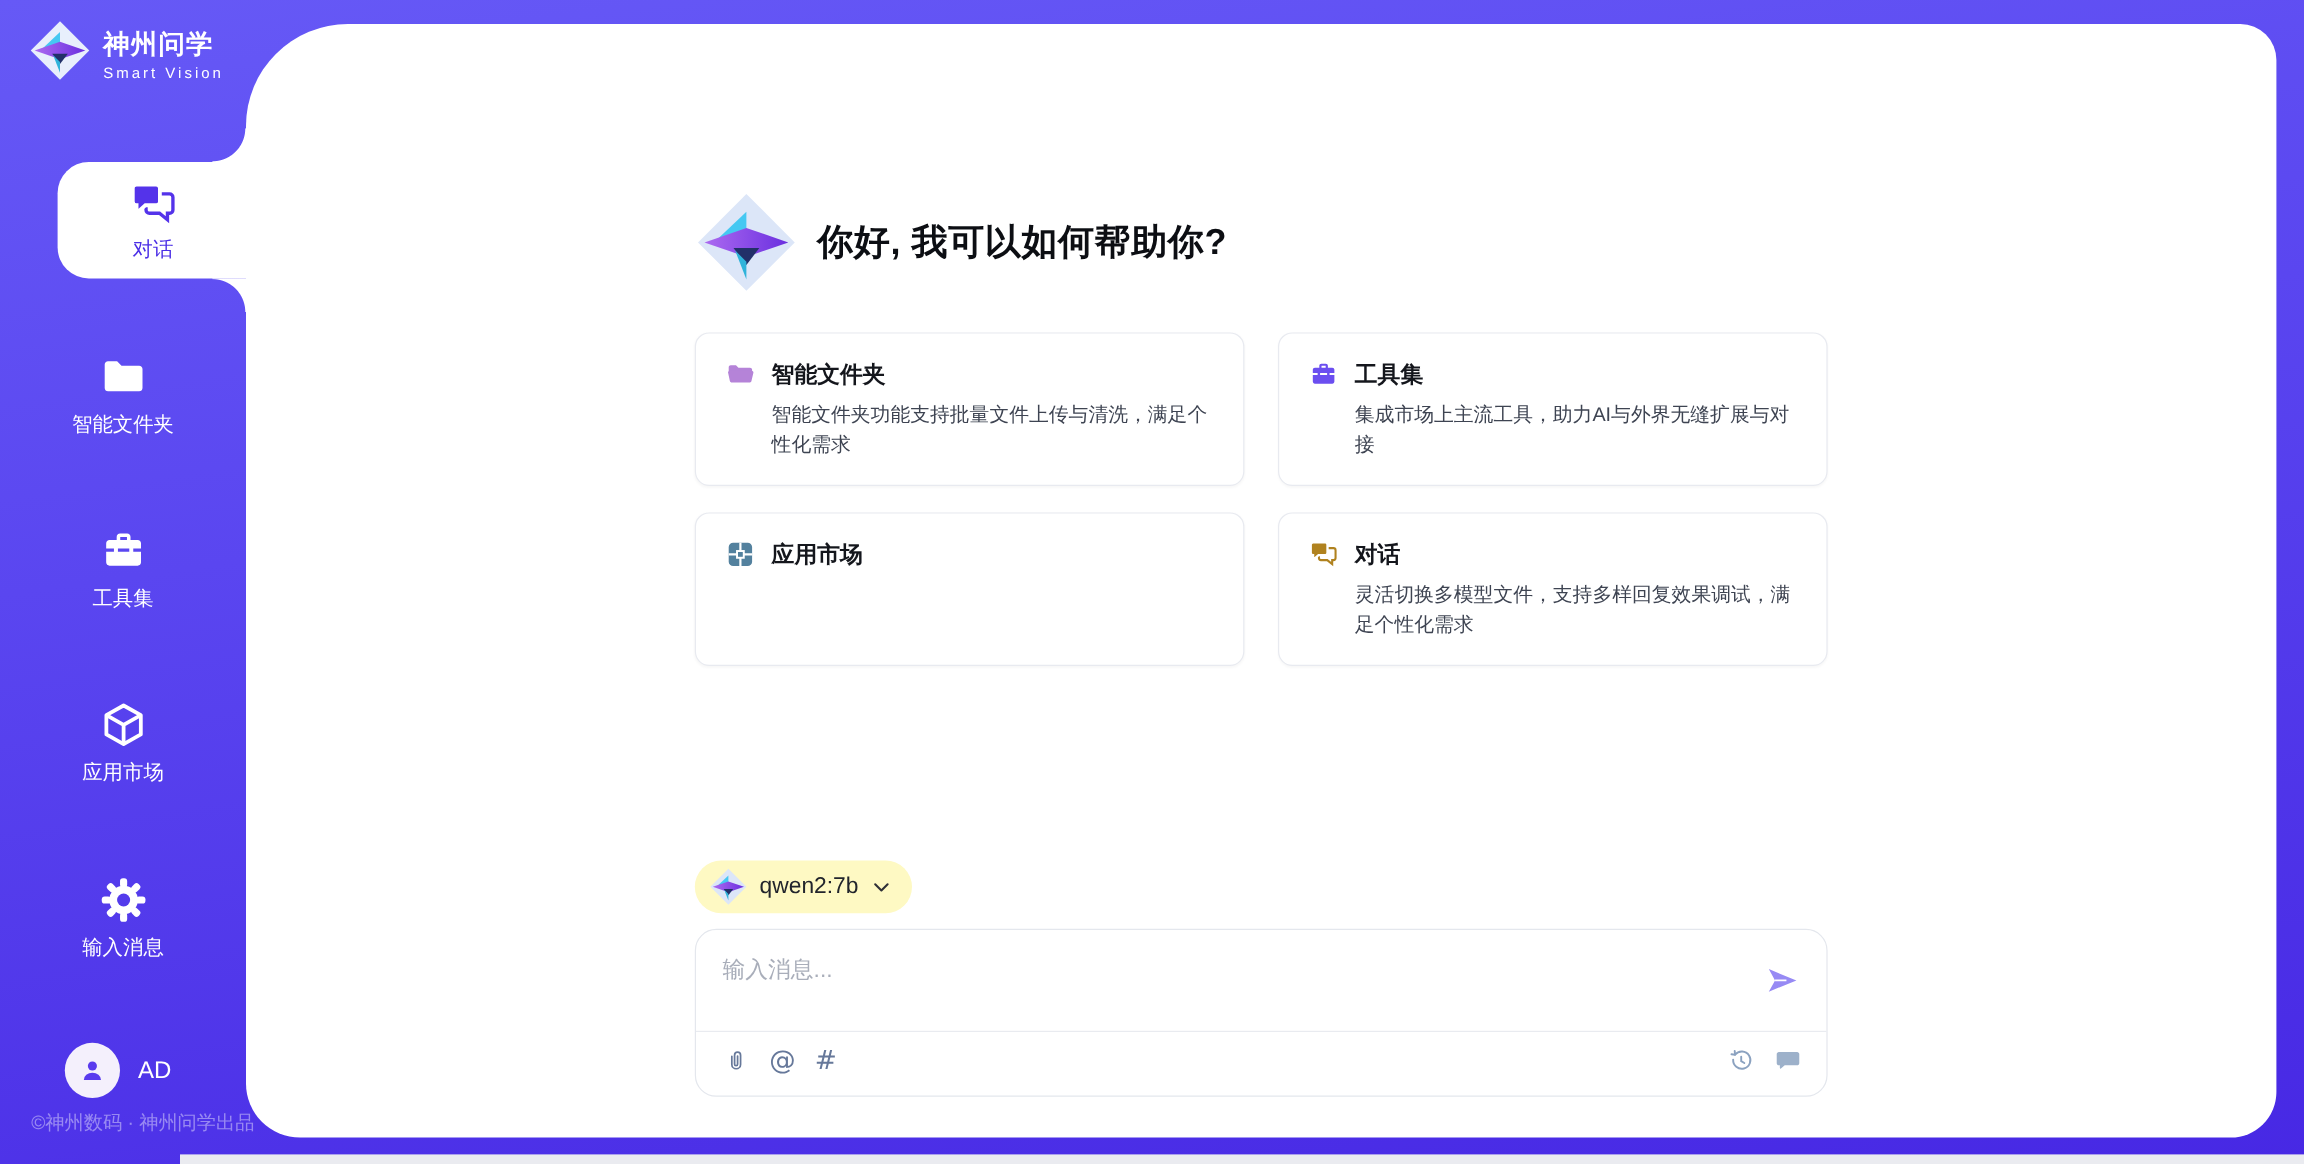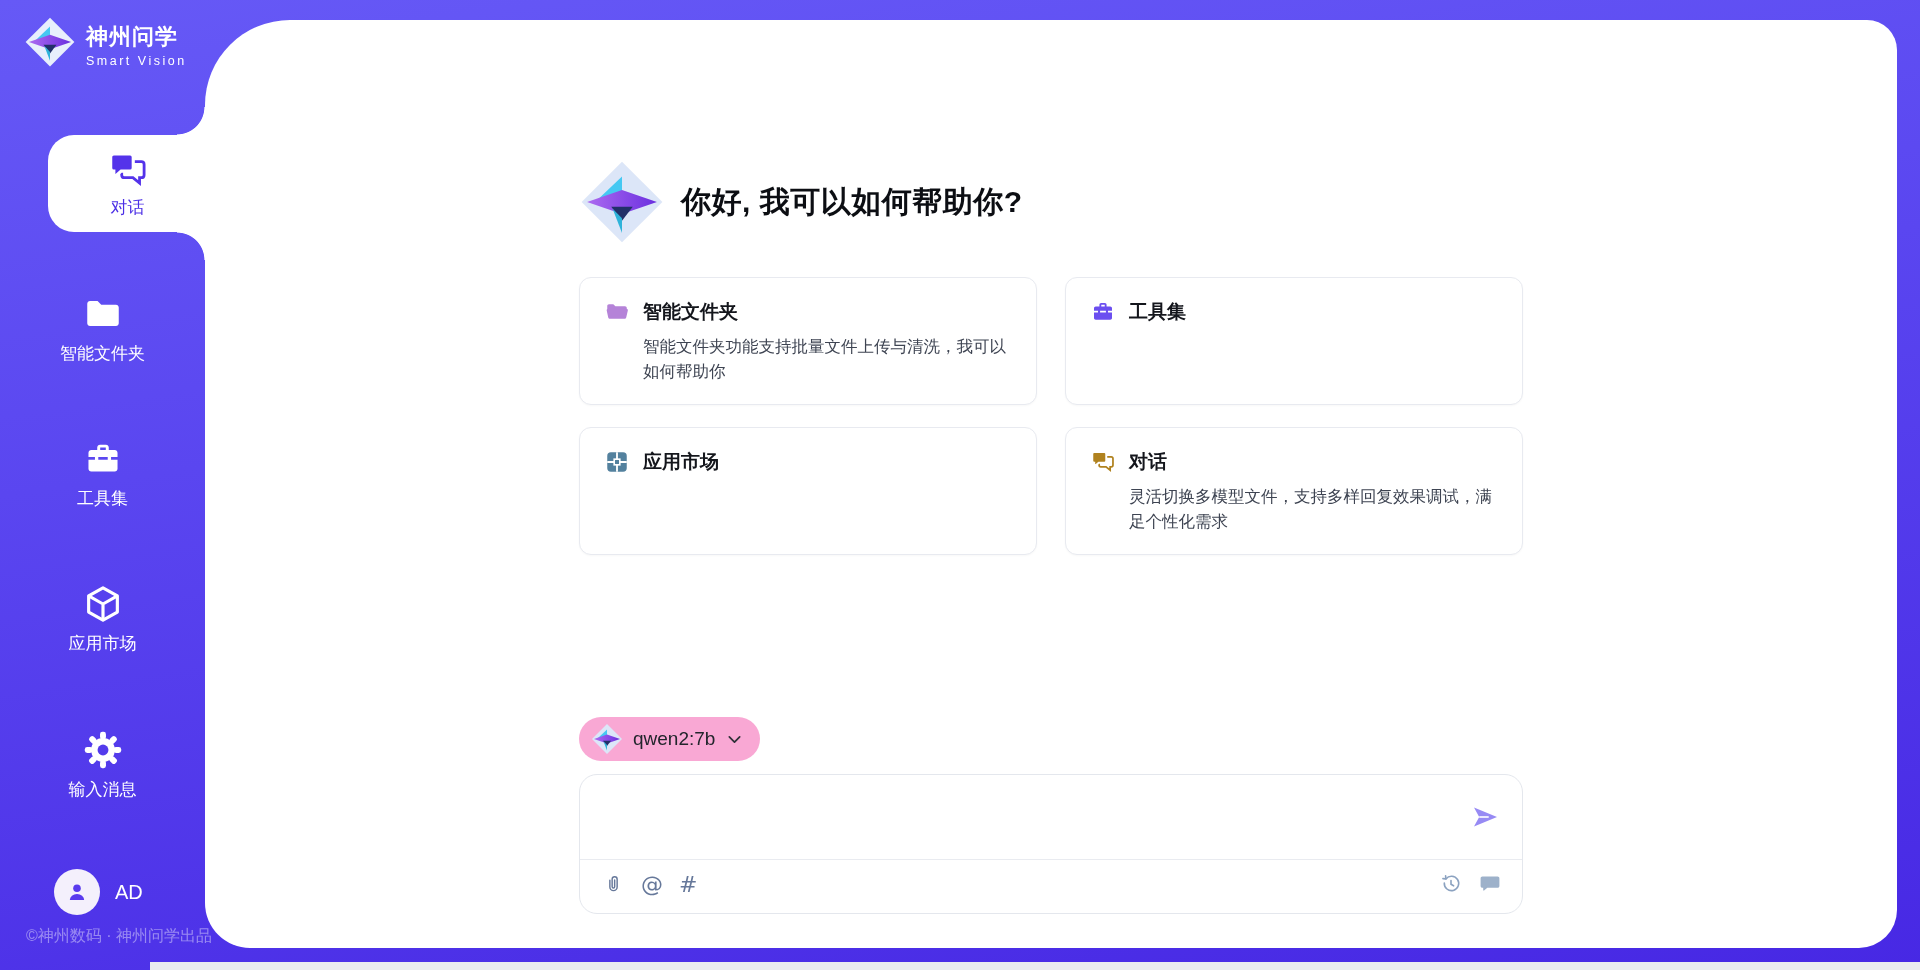--- a/index.html
+++ b/index.html
@@ -59,21 +59,21 @@
     padding:21px 24px; cursor:pointer; box-shadow:0 1px 2px rgba(20,20,40,0.03);
   }
   .card-head { display:flex; align-items:center; gap:13px; }
   .card-icon { width:26px; height:26px; }
   .card-title { font-size:19px; font-weight:bold; color:#14161c; }
   .card-desc { margin:9px 0 0 39px; font-size:16.5px; line-height:1.5; color:#3e4452; }
 
   .model-row { margin-top:162px; }
   .model-pill {
     display:inline-flex; align-items:center; gap:10px; height:44px; padding:0 16px 0 12px;
-    background:#f9a8d4; border-radius:24px; cursor:pointer;
+    background:#fef9c3; border-radius:24px; cursor:pointer;
   }
   .model-pill .logo { width:32px; height:32px; }
   .model-name { font-size:19px; color:#22252c; }
 
   .composer {
     position:relative; margin-top:13px; width:944px; height:140px;
     background:#fff; border:1px solid #e4e7ed; border-radius:18px;
   }
   .composer-input {
     position:absolute; left:22px; top:15px; width:820px; height:38px;
@@ -201,30 +201,31 @@
     <div class="cards">
 
       <div class="card">
         <div class="card-head">
           <svg class="card-icon" viewBox="0 0 24 24">
             <path d="M3 6.5 c0-.9.7-1.6 1.6-1.6 h4 l1.9 1.9 h8.9 c.9 0 1.6.7 1.6 1.6 v1 H3 Z" fill="#b583d8"></path>
             <path d="M2.5 10.6 c-.1-.8.5-1.5 1.3-1.5 h16.9 c.9 0 1.5.8 1.3 1.6 l-1.5 6.3 c-.2.7-.8 1.2-1.5 1.2 H5.4 c-.7 0-1.3-.5-1.5-1.2 Z" fill="#b583d8"></path>
           </svg>
           <div class="card-title">智能文件夹</div>
         </div>
-        <div class="card-desc">智能文件夹功能支持批量文件上传与清洗，我可以如何帮助你</div>
+        <div class="card-desc">智能文件夹功能支持批量文件上传与清洗，满足个性化需求</div>
       </div>
 
       <div class="card">
         <div class="card-head">
           <svg class="card-icon" viewBox="0 0 24 24">
             <path fill-rule="evenodd" fill="#6b4ef0" d="M10.3 3.8 h3.4 c.9 0 1.6.7 1.6 1.6 v1.5 h3.4 c.9 0 1.6.7 1.6 1.6 v9 c0 .9-.7 1.6-1.6 1.6 H5.3 c-.9 0-1.6-.7-1.6-1.6 v-9 c0-.9.7-1.6 1.6-1.6 h3.4 V5.4 c0-.9.7-1.6 1.6-1.6 Z M10.4 5.4 v1.5 h3.2 V5.4 Z M3.7 10.9 h3.7 v1.5 H3.7 Z M9.3 10.9 h5.4 v1.5 H9.3 Z M16.6 10.9 h3.7 v1.5 h-3.7 Z"></path>
           </svg>
           <div class="card-title">工具集</div>
         </div>
+        <div class="card-desc">集成市场上主流工具，助力AI与外界无缝扩展与对接</div>
       </div>
 
       <div class="card">
         <div class="card-head">
           <svg class="card-icon" viewBox="0 0 24 24">
             <rect x="3" y="3" width="18" height="18" rx="3.4" fill="#53819e"></rect>
             <g stroke="#fff" stroke-width="1.7">
               <path d="M12 3 V21 M3 12 H21"></path>
             </g>
             <rect x="9.4" y="9.4" width="5.2" height="5.2" fill="#53819e" stroke="#fff" stroke-width="1.5"></rect>
@@ -255,20 +256,21 @@
           <path d="M25 37 L32 55 L32 44 Z" fill="#2fb3da"></path>
         </svg>
         <span class="model-name">qwen2:7b</span>
         <svg width="19" height="19" viewBox="0 0 22 22">
           <polyline points="5,8 11,14 17,8" fill="none" stroke="#2f3037" stroke-width="2" stroke-linecap="round" stroke-linejoin="round"></polyline>
         </svg>
       </div>
     </div>
 
     <div class="composer">
+      <input class="composer-input" placeholder="输入消息..." style="">
       <button class="send-btn">
         <svg width="30" height="28" viewBox="0 0 30 28">
           <path d="M4 4.6 L27 14 L4 23.4 L9.2 14 Z" fill="#978af4"></path>
           <path d="M9.2 14 h9.5" stroke="#fff" stroke-width="1.6"></path>
         </svg>
       </button>
       <div class="composer-divider"></div>
 
       <div class="tools-left">
         <button class="tool-btn">

